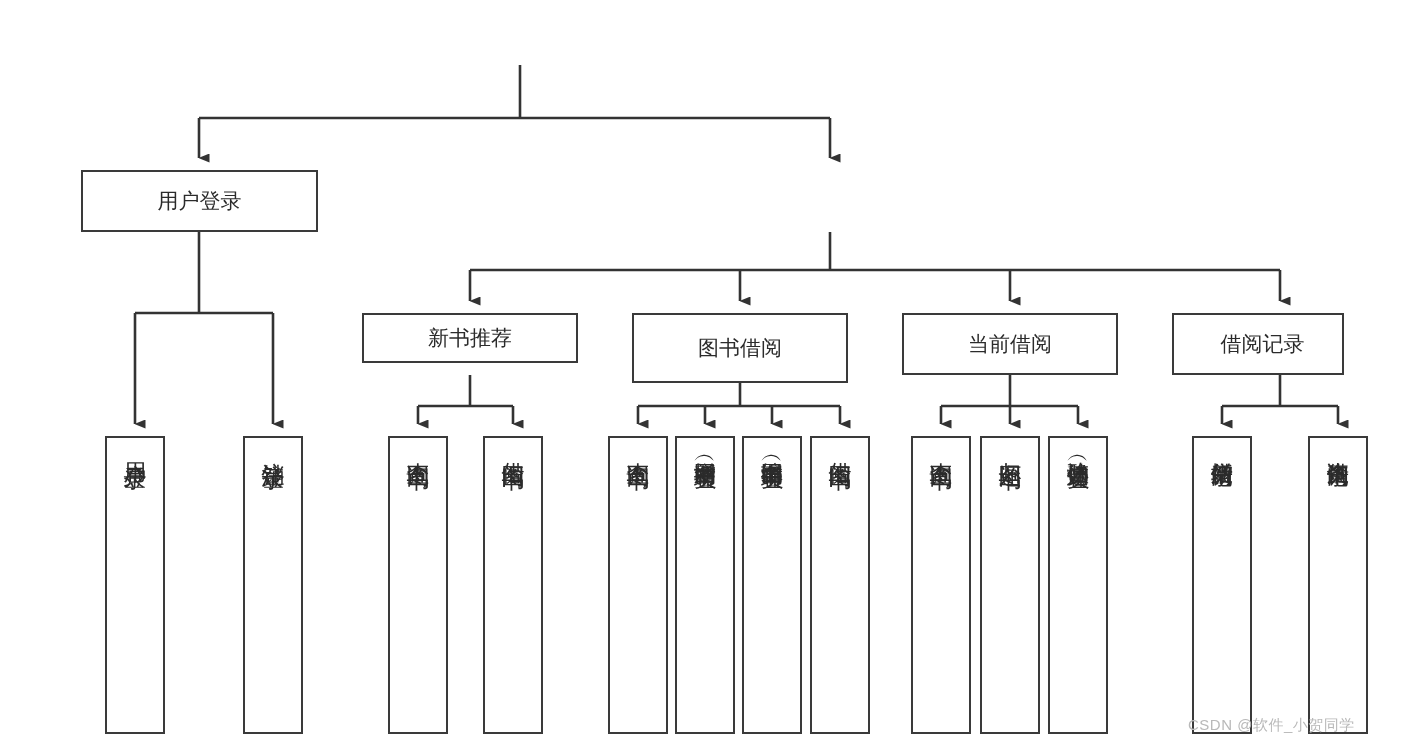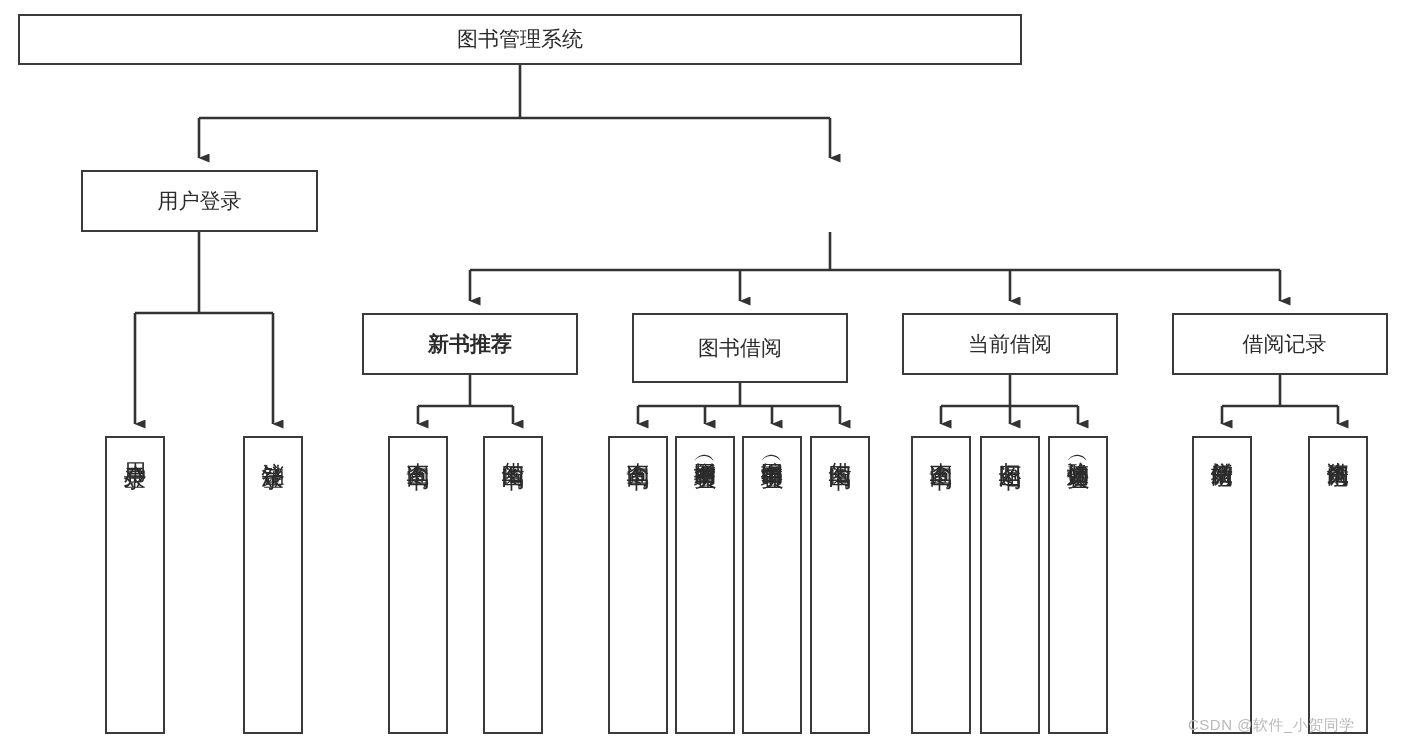--- a/index.html
+++ b/index.html
@@ -120,38 +120,35 @@
       <path d="M 1010 406 L 1010 424" marker-end="url(#arrowhead)"></path>
       <path d="M 1078 406 L 1078 424" marker-end="url(#arrowhead)"></path>
 
       <path d="M 1280 375 L 1280 406"></path>
       <path d="M 1222 406 L 1338 406"></path>
       <path d="M 1222 406 L 1222 424" marker-end="url(#arrowhead)"></path>
       <path d="M 1338 406 L 1338 424" marker-end="url(#arrowhead)"></path>
     </g>
   </svg>
 
-  <div class="node horiz" style="left:18px; top:14px; width:1004px; height:51px;">
-    <span class="node-label">图书管理系统</span>
-  </div>
 
   <div class="node horiz" style="left:81px; top:170px; width:237px; height:62px;">
     <span class="node-label">用户登录</span>
   </div>
 
-  <div class="node horiz" style="left:362px; top:313px; width:216px; height:62px;font-weight:bold;">
+  <div class="node horiz" style="left:362px; top:313px; width:216px; height:50px;">
     <span class="node-label">新书推荐</span>
   </div>
   <div class="node horiz" style="left:632px; top:313px; width:216px; height:70px;">
     <span class="node-label">图书借阅</span>
   </div>
   <div class="node horiz" style="left:902px; top:313px; width:216px; height:62px;">
     <span class="node-label">当前借阅</span>
   </div>
-  <div class="node horiz" style="left:1172px; top:313px; width:216px; height:62px;padding-left:9px;">
+  <div class="node horiz" style="left:1172px; top:313px; width:172px; height:62px;padding-left:9px;">
     <span class="node-label">借阅记录</span>
   </div>
 
   <div class="node vert" style="left:105px; top:436px; width:60px; height:298px;">
     <span class="node-label">用户登录</span>
   </div>
   <div class="node vert" style="left:243px; top:436px; width:60px; height:298px;">
     <span class="node-label">注销登录</span>
   </div>
 

